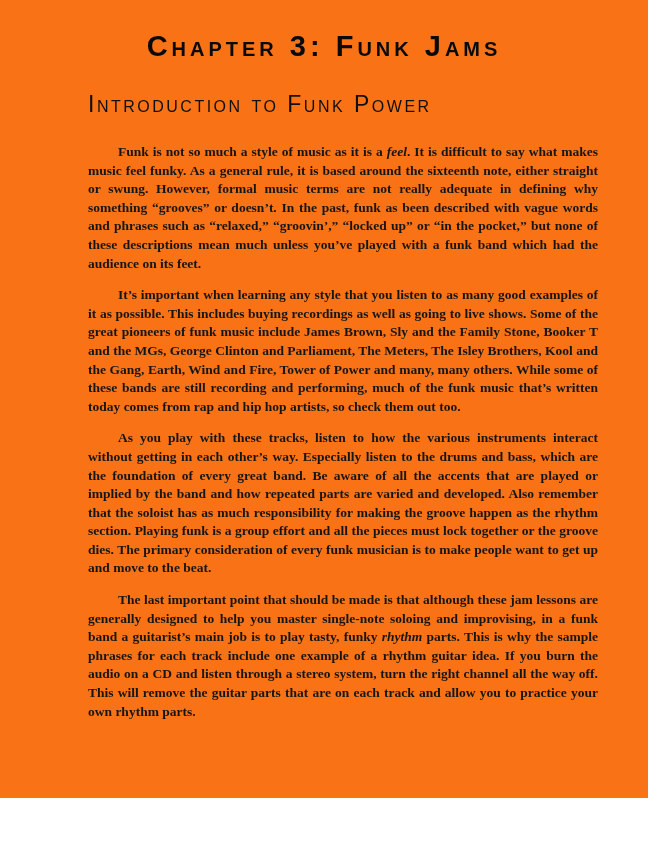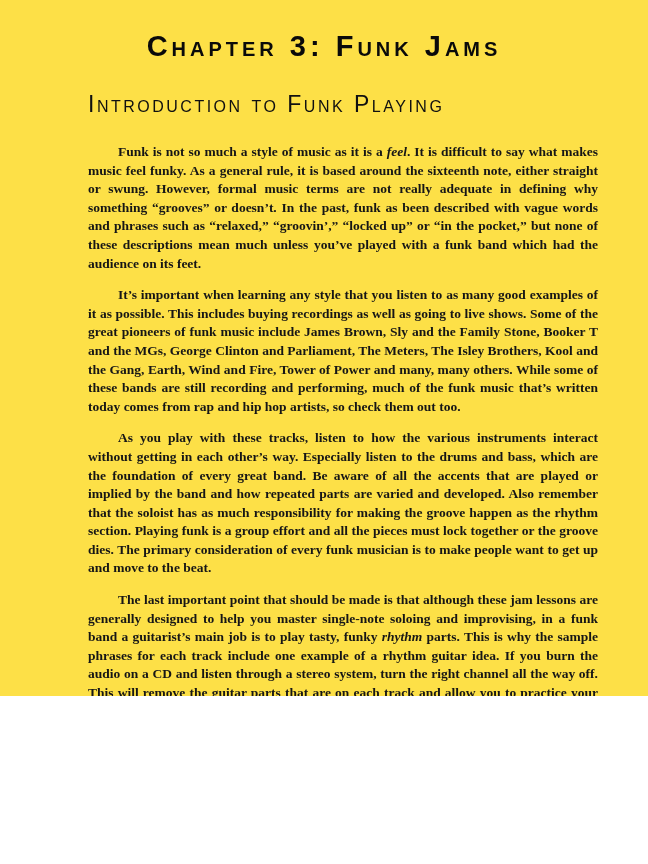--- a/index.html
+++ b/index.html
@@ -3,22 +3,22 @@
 <meta charset="utf-8">
 <style>
   html, body {
     margin: 0;
     padding: 0;
     background: #ffffff;
   }
   .page {
     position: relative;
     width: 648px;
-    height: 696px;
-    background: #fde047;
+    height: 798px;
+    background: #f97316;
     color: #151515;
     font-family: "Liberation Serif", serif;
     overflow: hidden;
     box-sizing: border-box;
     padding-top: 30px;
   }
   .chapter-title {
     margin: 0;
     text-align: center;
     font-family: "Liberation Sans", sans-serif;
@@ -64,21 +64,21 @@
     font-size: 12.5px;
     color: #0a0a0a;
   }
 </style>
 </head>
 <body>
 
 <div class="page">
   <h1 class="chapter-title">Chapter 3: Funk Jams</h1>
 
-  <h2 class="section-title">Introduction to Funk Playing</h2>
+  <h2 class="section-title">Introduction to Funk Power</h2>
 
   <main class="body-text">
       <p><span>Funk is not so much a style of music as it is a </span><em>feel</em><span>. It is difficult to say what makes music feel funky. As a general rule, it is based around the sixteenth note, either straight or swung. However, formal music terms are not really adequate in defining why something “grooves” or doesn’t. In the past, funk as been described with vague words and phrases such as “relaxed,” “groovin’,” “locked up” or “in the pocket,” but none of these descriptions mean much unless you’ve played with a funk band which had the audience on its feet.</span></p>
       <p><span>It’s important when learning any style that you listen to as many good examples of it as possible. This includes buying recordings as well as going to live shows. Some of the great pioneers of funk music include James Brown, Sly and the Family Stone, Booker T and the MGs, George Clinton and Parliament, The Meters, The Isley Brothers, Kool and the Gang, Earth, Wind and Fire, Tower of Power and many, many others. While some of these bands are still recording and performing, much of the funk music that’s written today comes from rap and hip hop artists, so check them out too.</span></p>
       <p><span>As you play with these tracks, listen to how the various instruments interact without getting in each other’s way. Especially listen to the drums and bass, which are the foundation of every great band. Be aware of all the accents that are played or implied by the band and how repeated parts are varied and developed. Also remember that the soloist has as much responsibility for making the groove happen as the rhythm section. Playing funk is a group effort and all the pieces must lock together or the groove dies. The primary consideration of every funk musician is to make people want to get up and move to the beat.</span></p>
       <p><span>The last important point that should be made is that although these jam lessons are generally designed to help you master single-note soloing and improvising, in a funk band a guitarist’s main job is to play tasty, funky </span><em>rhythm</em><span> parts. This is why the sample phrases for each track include one example of a rhythm guitar idea. If you burn the audio on a CD and listen through a stereo system, turn the right channel all the way off. This will remove the guitar parts that are on each track and allow you to practice your own rhythm parts.</span></p>
     </main>
 
   <div class="page-number">77</div>
 </div>

